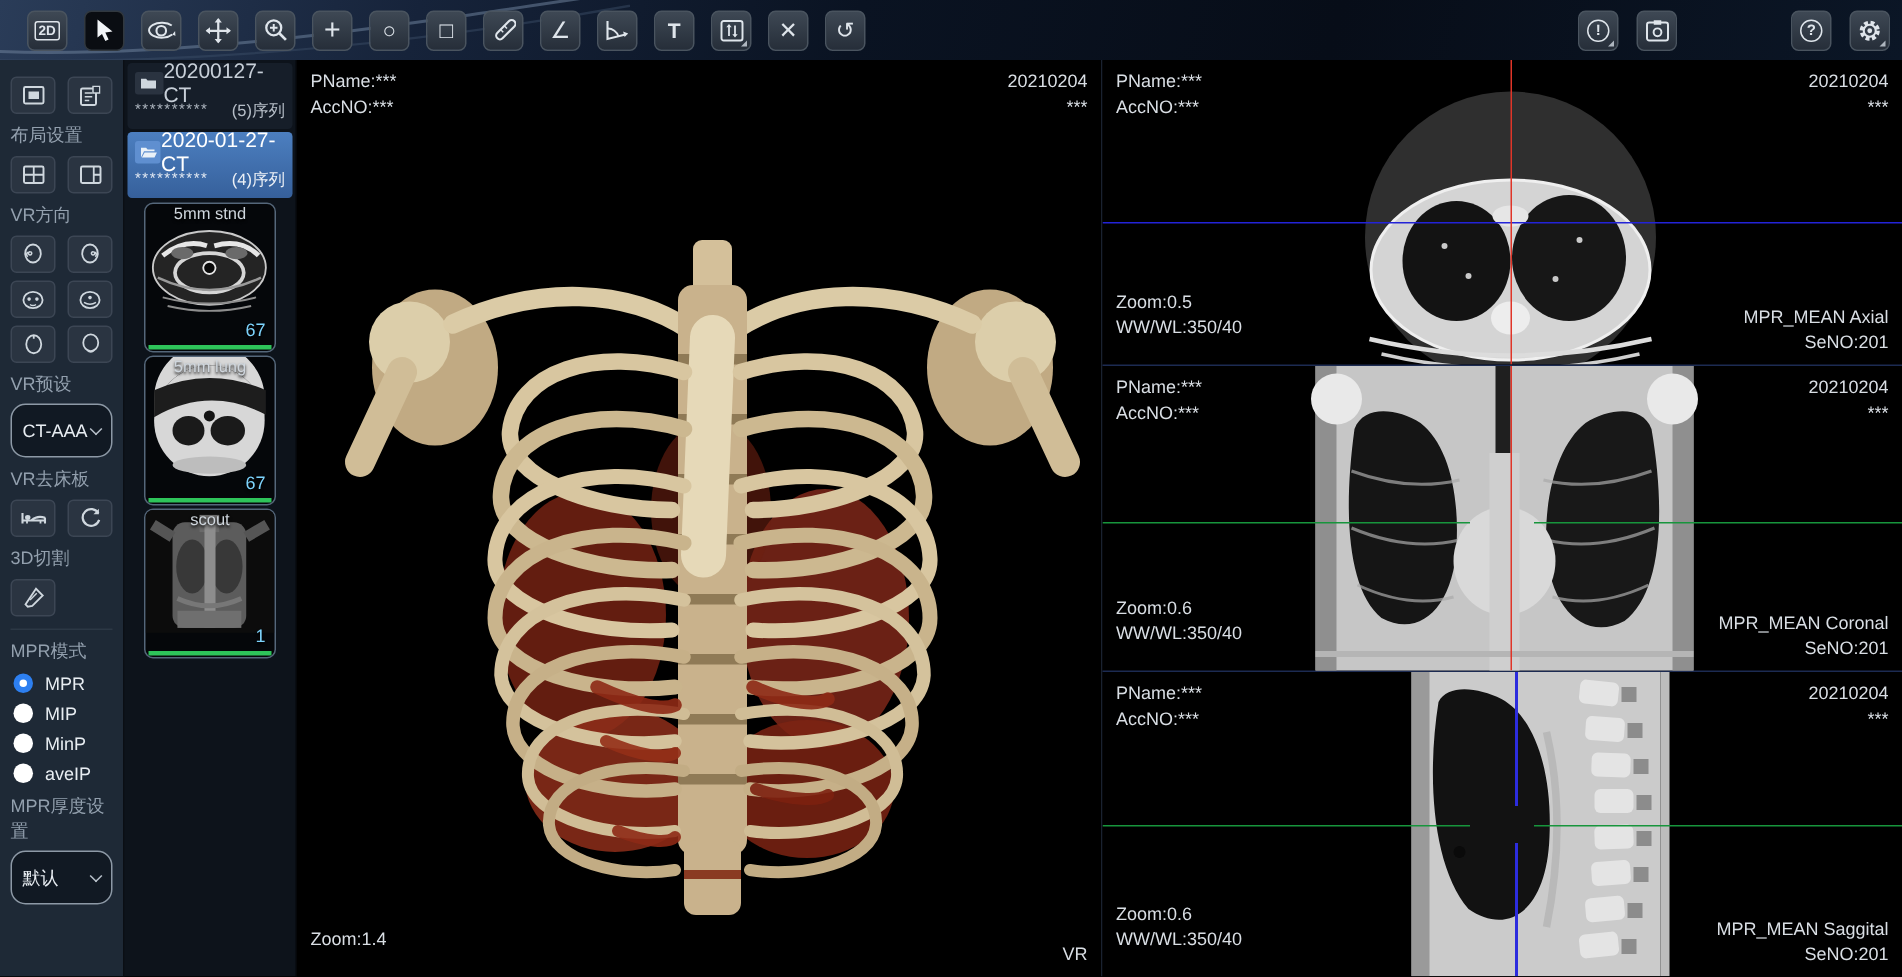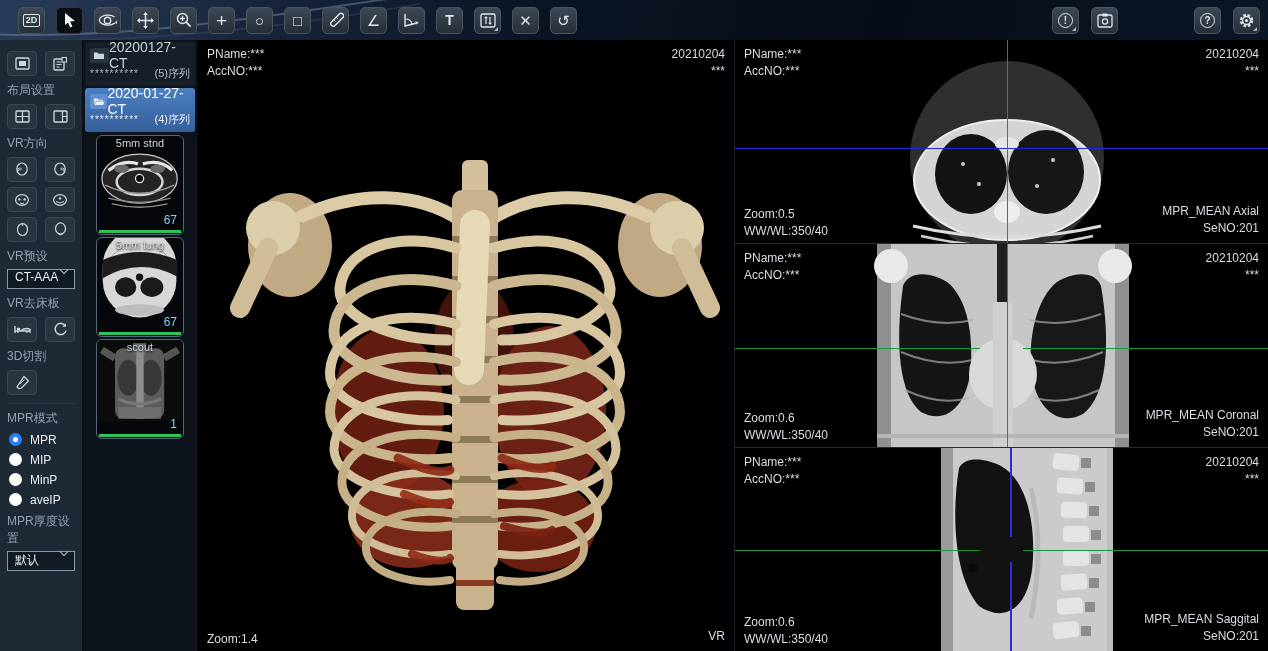--- a/index.html
+++ b/index.html
@@ -38,22 +38,22 @@
   .content { display:flex; flex:1 1 auto; height:611px; }
 
   
   .sidebar { width:83px; flex:0 0 83px; background:#1e2936; border-right:1px solid #0a0e14;
     padding:6px 7px; color:#97a4b2; font-size:12px; overflow:hidden; }
   .sb-row { display:flex; justify-content:space-between; margin:5px 0; }
   .sb-btn { width:30px; height:25px; border-radius:4px; background:#2a3441; border:1px solid #3c4document4;
     border:1px solid #3c4654; display:flex; align-items:center; justify-content:center;
     color:#cfd7de; cursor:pointer; }
   .sb-label { margin:6px 0 2px 0; font-size:12px; color:#93a0ae; }
-  .dropdown { height:20px; border:1px solid #8d99a6; border-radius:0; background:#111923;
-    color:#e8edf2; font-size:12px; display:flex; align-items:flex-start; justify-content:space-between;
+  .dropdown { height:36px; border:1px solid #8d99a6; border-radius:10px; background:#111923;
+    color:#e8edf2; font-size:12px; display:flex; align-items:center; justify-content:space-between;
     padding:0 7px; margin:4px 0 2px 0; cursor:pointer; }
   .chev { width:6px; height:6px; border-right:1.5px solid #b9c2cb; border-bottom:1.5px solid #b9c2cb;
     transform:rotate(45deg); margin-top:-3px; }
   .radio-row { display:flex; align-items:flex-start; gap:8px; margin:6px 2px; cursor:pointer; }
   .radio { width:13px; height:13px; border-radius:50%; background:#fff; flex:0 0 13px; }
   .radio.sel { background:#fff; border:4px solid #2d7ff0; }
   .radio-label { color:#e8edf2; font-size:12px; }
   .divider { border-top:1px solid #2c3845; margin:8px 0 2px 0; }
 
   
@@ -80,21 +80,21 @@
   .thumb-bar { position:absolute; left:2px; right:2px; bottom:1px; height:3px; background:#2ec45a; z-index:3; }
   .thumb svg { position:absolute; inset:0; }
 
   
   .main-view { flex:0 0 537px; width:537px; position:relative; background:#000;
     border-right:1px solid #1a2230; }
   .overlay { position:absolute; font-size:12px; color:#d9dee4; line-height:17px; z-index:4;
     text-shadow:0 1px 1px #000; }
   .ov-tl { top:6px; left:9px; }
   .ov-tr { top:6px; right:9px; text-align:right; }
-  .ov-bl { bottom:3px; left:9px; }
+  .ov-bl { bottom:16px; left:9px; }
   .ov-br { bottom:6px; right:9px; text-align:right; }
 
   
   .right-col { flex:0 0 533px; width:533px; display:flex; flex-direction:column; }
   .mpr-panel { position:relative; flex:1 1 0; background:#000; overflow:hidden;
     border-bottom:1px solid #1c2b52; }
   .mpr-panel:last-child { border-bottom:none; }
   .mpr-panel svg.scan { position:absolute; inset:0; }
   .xline { position:absolute; left:0; right:0; height:1.5px; z-index:2; }
   .yline { position:absolute; top:0; bottom:0; width:1.5px; z-index:2; }

